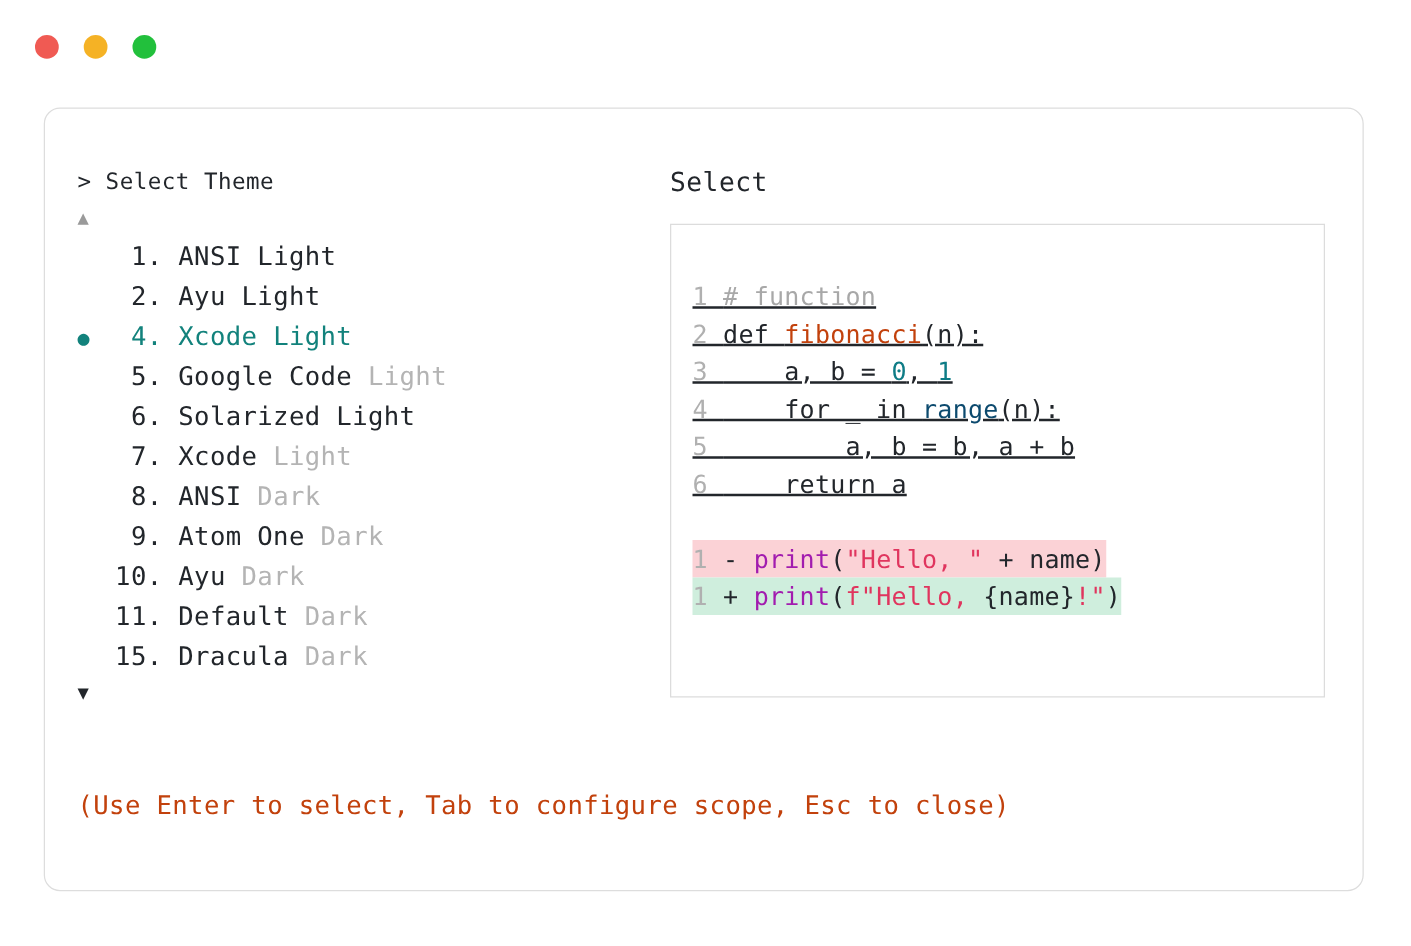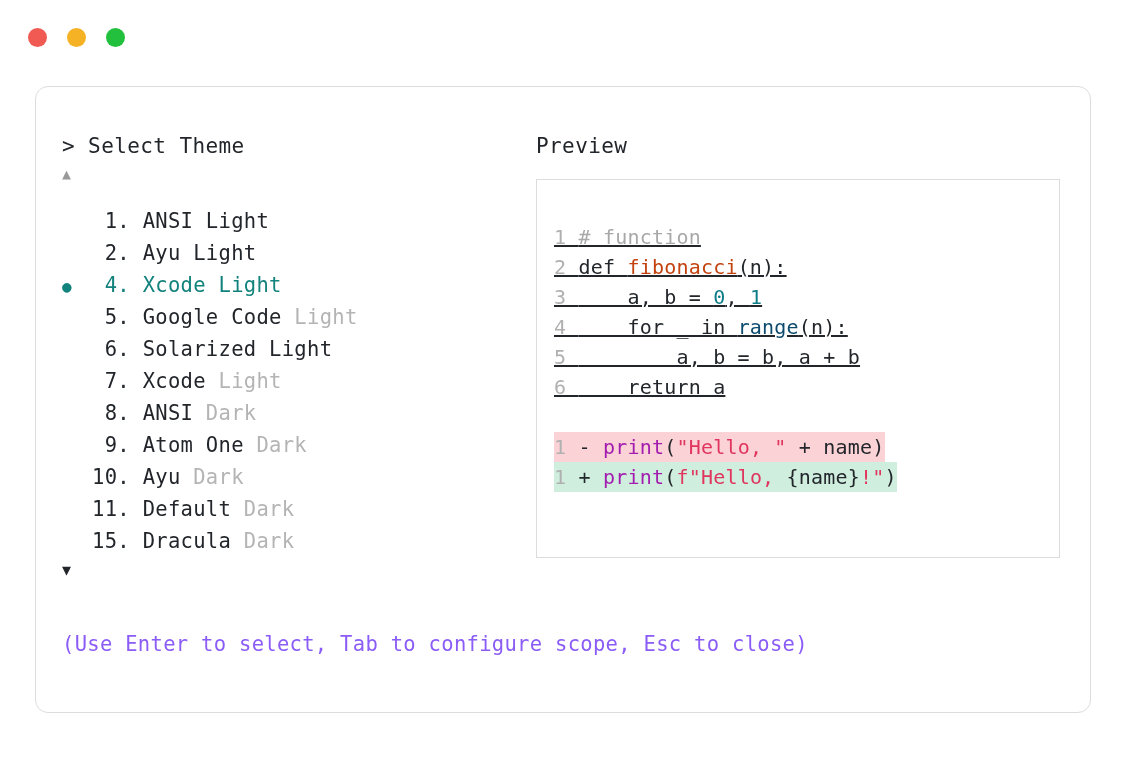--- a/index.html
+++ b/index.html
@@ -49,37 +49,37 @@
   }
 
   
   .left-col {
     position: absolute;
     left: 26px;
     top: 44px;
     width: 450px;
   }
   .prompt-row {
-    font-size: 21px;
+    font-size: 18px;
     line-height: 30px;
     color: #22262b;
     letter-spacing: 0.4px;
     white-space: pre;
   }
   .scroll-arrow {
     font-size: 15px;
     line-height: 26px;
     height: 26px;
     white-space: pre;
   }
   .scroll-arrow.up { color: #9a9a9a; }
   .scroll-arrow.down { color: #22262b; }
 
   .theme-list {
-    margin-top: 18px;
+    margin-top: 2px;
   }
   .theme-row {
     display: block;
     font-size: 20.5px;
     line-height: 32px;
     height: 32px;
     white-space: pre;
     color: #22262b;
     letter-spacing: 0.3px;
   }
@@ -102,21 +102,21 @@
   .theme-row.selected .variant { color: #12827c; }
   .variant.dim { color: #b4b4b4; }
 
   
   .hint {
     position: absolute;
     left: 26px;
     top: 542px;
     font-size: 20.5px;
     line-height: 30px;
-    color: #8b5cf6;
+    color: #c2410c;
     white-space: pre;
     letter-spacing: 0.3px;
   }
 
   
   .right-col {
     position: absolute;
     left: 500px;
     top: 44px;
     width: 530px;
@@ -202,21 +202,21 @@
           <div class="theme-row"><span class="bullet"> </span><span class="num">10.</span><span class="name"> Ayu </span><span class="variant dim">Dark</span></div>
           <div class="theme-row"><span class="bullet"> </span><span class="num">11.</span><span class="name"> Default </span><span class="variant dim">Dark</span></div>
           <div class="theme-row"><span class="bullet"> </span><span class="num">15.</span><span class="name"> Dracula </span><span class="variant dim">Dark</span></div>
         </div>
       <div class="scroll-arrow down">▼</div>
     </div>
 
     <div class="hint">(Use Enter to select, Tab to configure scope, Esc to close)</div>
 
     <div class="right-col">
-      <div class="preview-label">Preview</div>
+      <div class="preview-label">Select</div>
       <div class="preview-box">
         <div class="code" id="code-block">
             <div class="code-line"><span class="ln">1 </span><span class="tok-comment"># function</span></div>
             <div class="code-line"><span class="ln">2 </span><span class="tok-plain">def </span><span class="tok-fn">fibonacci</span><span class="tok-plain">(n):</span></div>
             <div class="code-line"><span class="ln">3 </span><span class="tok-plain">    a, b = </span><span class="tok-num">0</span><span class="tok-plain">, </span><span class="tok-num">1</span></div>
             <div class="code-line"><span class="ln">4 </span><span class="tok-plain">    for _ in </span><span class="tok-builtin">range</span><span class="tok-plain">(n):</span></div>
             <div class="code-line"><span class="ln">5 </span><span class="tok-plain">        a, b = b, a + b</span></div>
             <div class="code-line"><span class="ln">6 </span><span class="tok-plain">    return a</span></div>
             <div class="blank-line"></div>
             <div><span class="diff-line diff-del" style="background: rgb(251, 210, 214);"><span class="ln">1 </span><span class="tok-plain">- </span><span class="tok-print">print</span><span class="tok-plain">(</span><span class="tok-str">"Hello, "</span><span class="tok-plain"> + name)</span></span></div>

